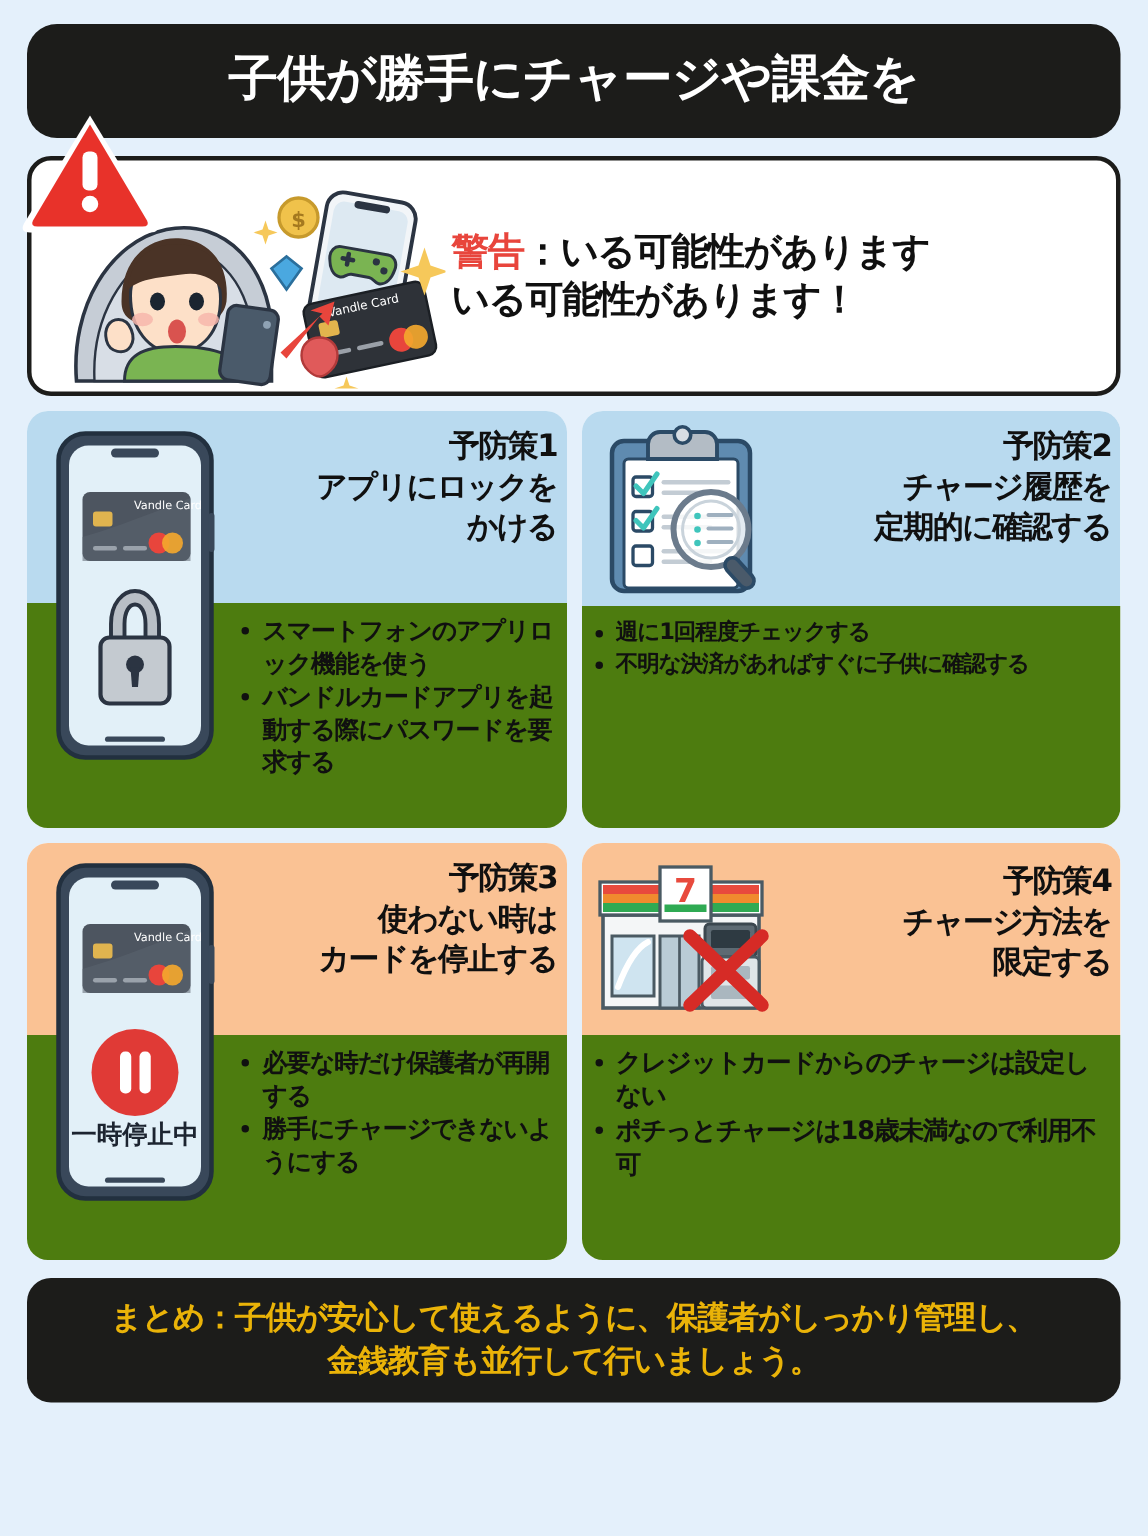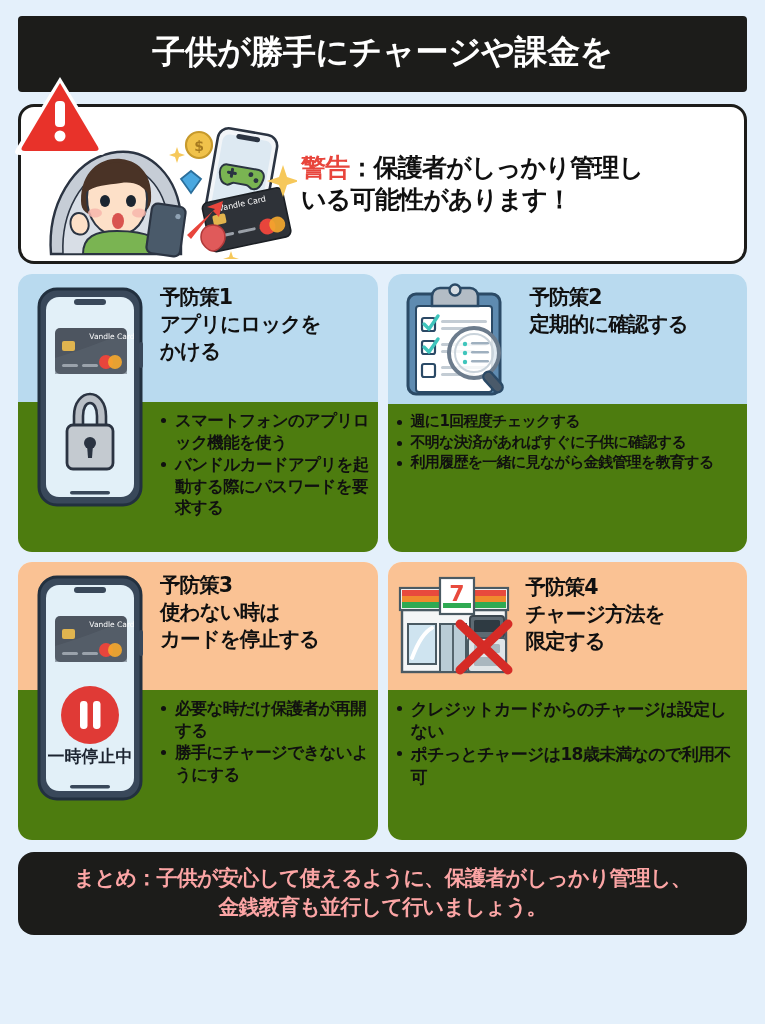--- a/index.html
+++ b/index.html
@@ -20,21 +20,21 @@
     width: 765px;
     height: 1024px;
     position: relative;
     padding: 0 18px;
   }
 
   
   .title-box {
     margin-top: 16px;
     background: #1c1c1a;
-    border-radius: 4px;
+    border-radius: 20px;
     padding: 16px 22px 20px;
     text-align: center;
     position: relative;
     z-index: 1;
   }
   .title-line {
     color: #ffffff;
     font-size: 33px;
     font-weight: 700;
     line-height: 1.22;
@@ -120,20 +120,21 @@
     flex: 1;
     padding: 8px 6px 6px 2px;
   }
   .head-line {
     font-size: 20.5px;
     font-weight: 700;
     color: #101010;
     line-height: 1.30;
     letter-spacing: -0.9px;
     white-space: nowrap;
+    text-align: right;
   }
 
   .card-body {
     flex: 1;
     background: #4d7c0f;
     padding: 8px 8px 6px 6px;
     position: relative;
     z-index: 1;
   }
   .bullets {
@@ -185,21 +186,21 @@
 
   
   .footer-box {
     margin-top: 12px;
     background: #1c1c1a;
     border-radius: 16px;
     padding: 12px 16px 14px;
     text-align: center;
   }
   .footer-line {
-    color: #fca5a5;
+    color: #eab308;
     font-size: 21px;
     font-weight: 700;
     line-height: 1.35;
     letter-spacing: -0.7px;
     white-space: nowrap;
   }
 </style>
 </head>
 <body>
 
@@ -280,21 +281,21 @@
 
           <path d="M172 128 C172 120 178 116 184 116 C190 116 196 120 196 128 C196 136 188 142 184 142 C180 142 172 136 172 128 Z" fill="#e05a5a" stroke="#b23a3a" stroke-width="1.6"></path>
 
           <path d="M254 56 L258 68 L270 72 L258 76 L254 88 L250 76 L238 72 L250 68 Z" fill="#f6c85a"></path>
           <path d="M200 148 L202 142 L204 148 L210 150 L204 152 L202 158 L200 152 L194 150 Z" fill="#f6c85a"></path>
           <path d="M146 44 L148 38 L150 44 L156 46 L150 48 L148 54 L146 48 L140 46 Z" fill="#f6c85a"></path>
         </svg>
       </div>
 
       <div class="warn-text">
-        <div class="warn-line"><span class="warn-kw">警告</span><span>：</span><span>保護者がしっかり管理し</span></div>
+        <div class="warn-line"><span class="warn-kw">警告</span><span>：</span><span>いる可能性があります</span></div>
         <div class="warn-line">いる可能性があります！</div>
       </div>
 
     </div>
   </div>
 
   <div class="grid">
 
     <div class="card card-1 card-phone band-blue">
       <div class="card-head">
@@ -364,28 +365,28 @@
             <rect x="75" y="62" width="18" height="2.6" rx="1.3" fill="#9fb0bf"></rect>
             <circle cx="69" cy="73" r="2.2" fill="#3fc5bc"></circle>
             <rect x="75" y="71" width="18" height="2.6" rx="1.3" fill="#9fb0bf"></rect>
             <circle cx="69" cy="82" r="2.2" fill="#3fc5bc"></circle>
             <rect x="75" y="80" width="18" height="2.6" rx="1.3" fill="#9fb0bf"></rect>
             <rect x="92" y="90" width="10" height="24" rx="5" fill="#4a5a6a" stroke="#2b4a66" stroke-width="2.4" transform="rotate(-42 97 102)"></rect>
           </svg>
         </div>
         <div class="head-title">
           <div class="head-line">予防策2</div>
+          <div class="head-line">チャージ履歴を</div>
           <div class="head-line">定期的に確認する</div>
         </div>
       </div>
       <div class="card-body">
         <ul class="bullets">
           <li>週に1回程度チェックする</li>
           <li>不明な決済があればすぐに子供に確認する</li>
-          <li>利用履歴を一緒に見ながら金銭管理を教育する</li>
         </ul>
       </div>
     </div>
 
     <div class="card card-3 card-phone band-orange">
       <div class="card-head">
         <div class="phone-holder">
           <svg width="108" height="228" viewBox="0 0 108 228">
             <rect x="3" y="3" width="102" height="222" rx="18" fill="#39485a" stroke="#22303f" stroke-width="3"></rect>
             <rect x="10" y="11" width="88" height="206" rx="13" fill="#e2f0f8"></rect>

